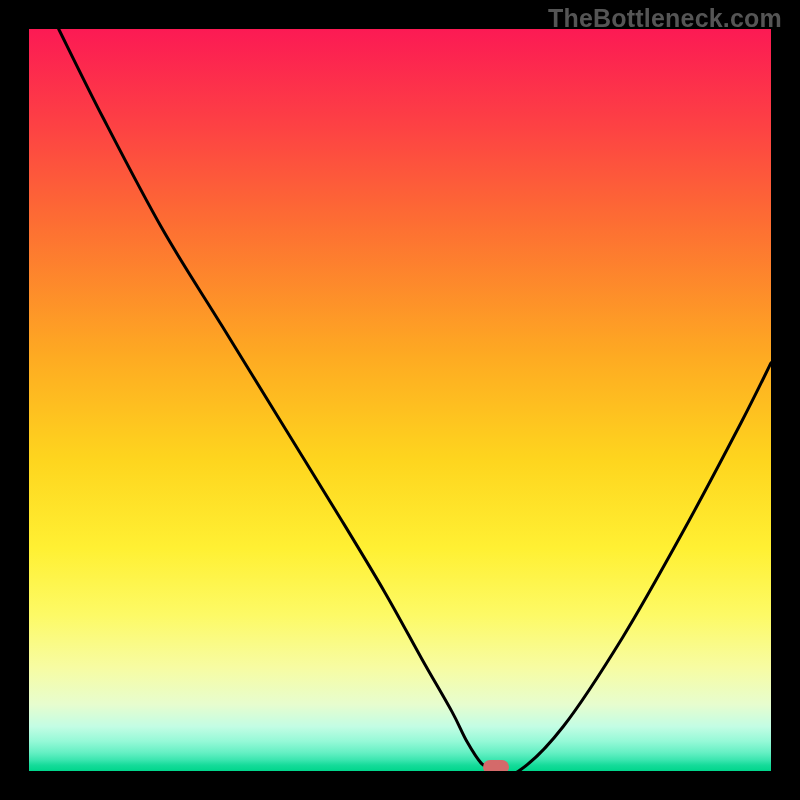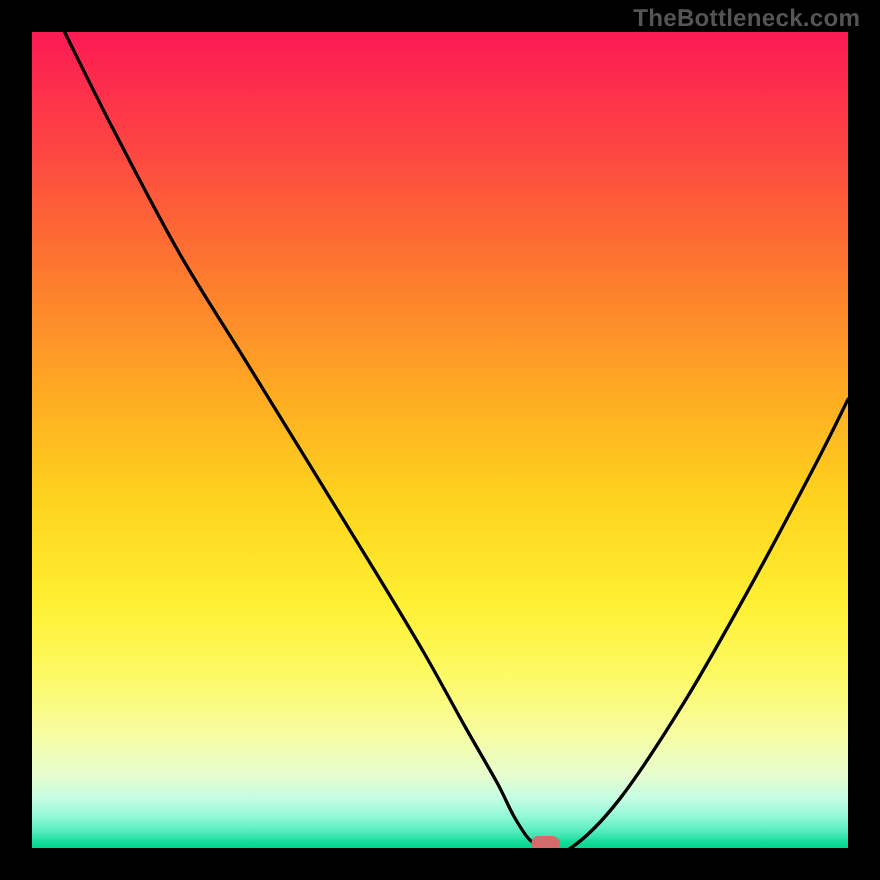--- a/index.html
+++ b/index.html
@@ -15,21 +15,21 @@
     position: relative;
     width: 800px;
     height: 800px;
     background: #000;
   }
   .watermark {
     position: absolute;
     top: 4px;
     right: 18px;
     color: #555;
-    font-size: 22px;
+    font-size: 25px;
     font-weight: 600;
     letter-spacing: 0.2px;
     z-index: 10;
   }
   .plot-area {
     position: absolute;
     left: 29px;
     top: 29px;
     width: 742px;
     height: 742px;

